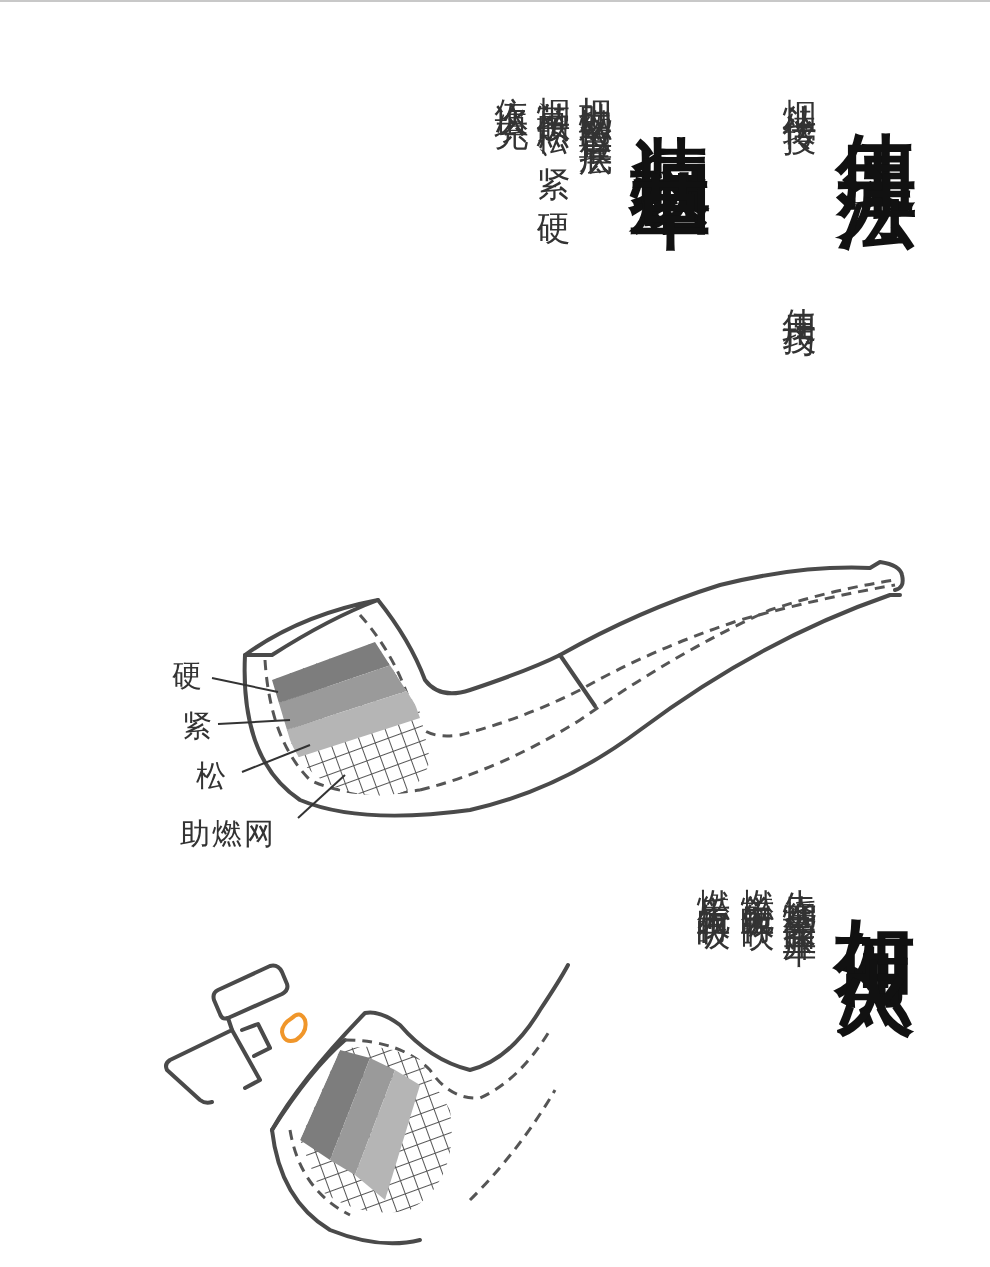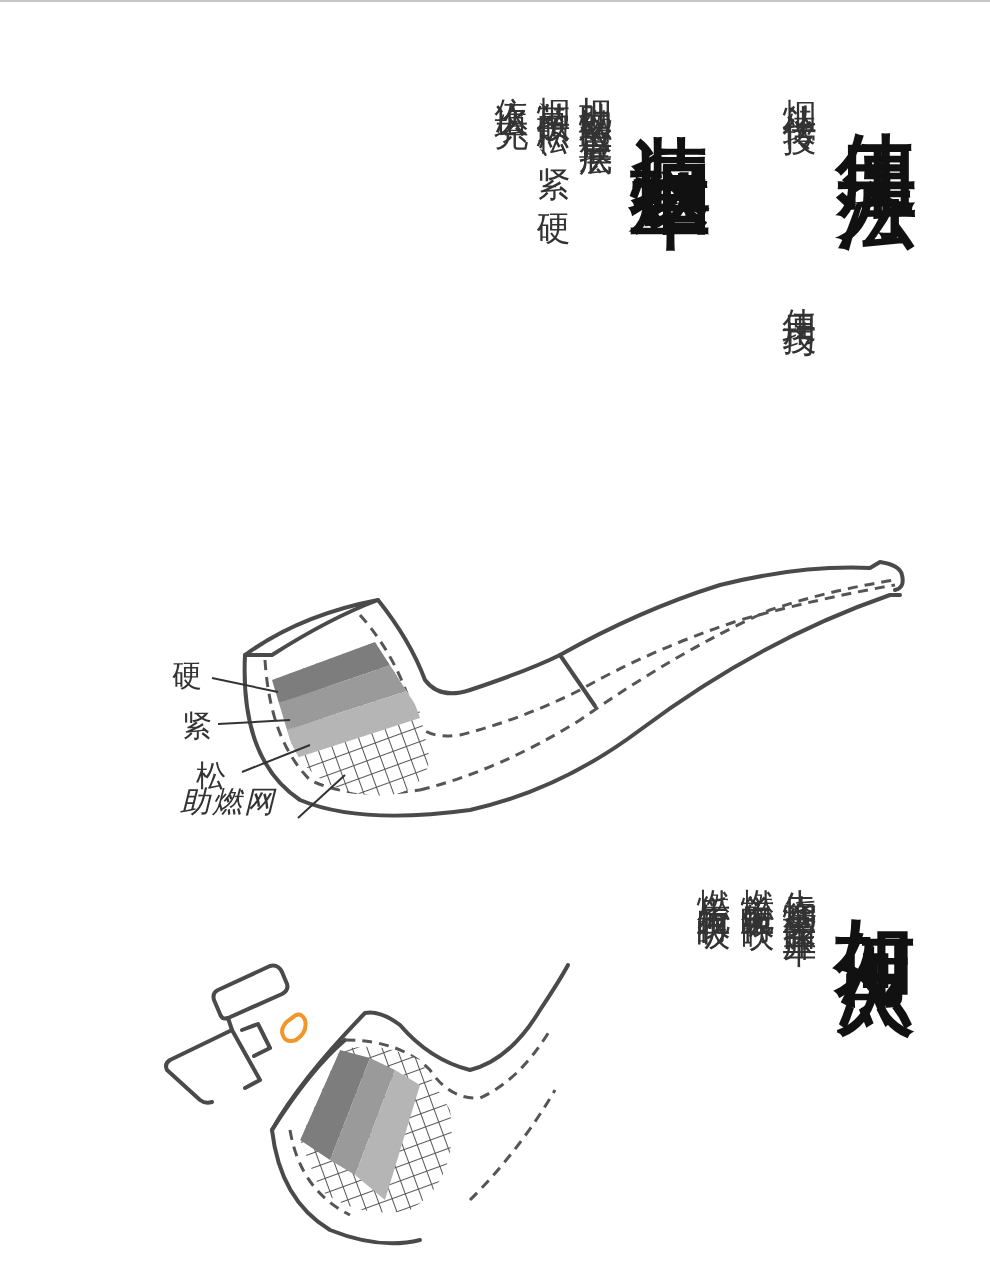--- a/index.html
+++ b/index.html
@@ -90,18 +90,18 @@
     <path d="M228 1018 L232 1030 L170 1060 Q164 1064 167 1070 L200 1100 Q205 1104 212 1102"></path>
     <path d="M232 1030 L260 1080 L245 1088"></path>
     <path d="M242 1030 L258 1024 L270 1048 L254 1056"></path>
   </g>
   <path d="M292 1018 Q300 1010 305 1020 Q308 1032 296 1040 Q284 1044 282 1032 Q282 1024 292 1018 Z" fill="none" stroke="#f0962a" stroke-width="4"></path>
 </svg>
 
 <div class="lbl" style="left:172px;top:656px;">硬</div>
 <div class="lbl" style="left:182px;top:706px;">紧</div>
 <div class="lbl" style="left:196px;top:756px;">松</div>
-<div class="lbl" style="left:180px;top:782px;letter-spacing:2px;font-style:italic;">助燃网</div>
+<div class="lbl" style="left:180px;top:814px;letter-spacing:2px;">助燃网</div>
 
 <div class="vcol title" style="left:836px;top:856px;">如何点火</div>
 <div class="vcol sub" style="left:780px;top:862px;">先烧烟草表面并压平</div>
 <div class="vcol sub" style="left:738px;top:862px;">燃前先吸再吹，</div>
 <div class="vcol sub" style="left:694px;top:862px;">燃后先吹再吸</div>
 
 </body></html>

